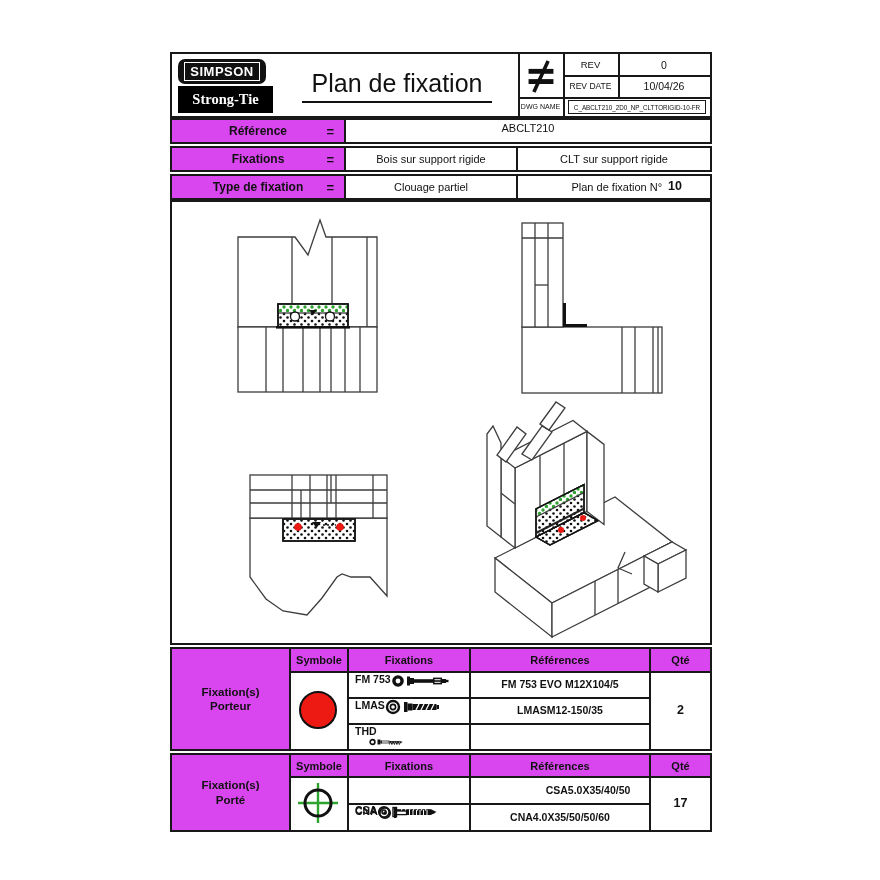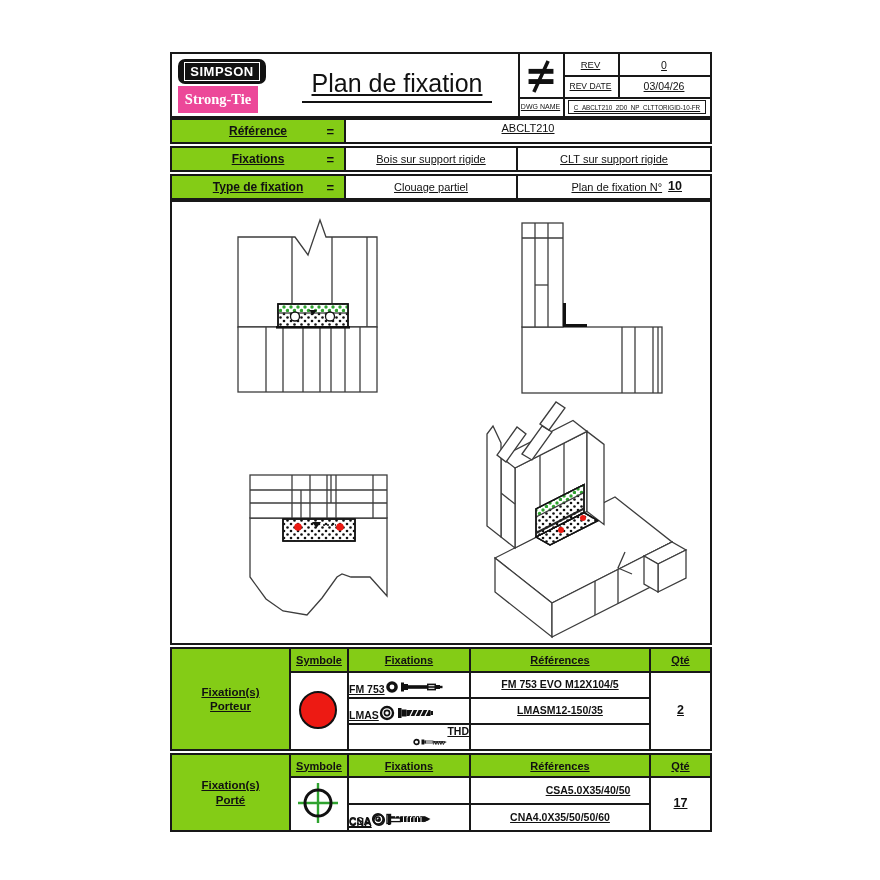--- a/index.html
+++ b/index.html
@@ -1,63 +1,63 @@
 <!DOCTYPE html>
 <html><head>
 <meta charset="utf-8">
 <style>
   html,body{margin:0;padding:0;background:#fff;}
   .screen{position:relative;width:880px;height:880px;background:#fff;font-family:"Liberation Sans",sans-serif;color:#111;overflow:hidden;}
   .abs{position:absolute;}
   .box{position:absolute;border:2px solid #181818;box-sizing:border-box;}
-  .cell{position:absolute;display:flex;align-items:center;justify-content:center;text-align:center;box-sizing:border-box;text-decoration:underline;}
-  .gray{background:#84cc16;}
+  .cell{position:absolute;display:flex;align-items:center;justify-content:center;text-align:center;box-sizing:border-box;}
+  .gray{background:#d946ef;}
   .vline{position:absolute;width:2px;background:#181818;}
   .hline{position:absolute;height:2px;background:#181818;}
   .b{font-weight:bold;}
   .logo-simpson{background:#111;display:flex;align-items:center;justify-content:center;}
   .logo-simpson .inner{border:1.5px solid #fff;padding:1px 5px;color:#fff;font-weight:bold;font-size:13px;letter-spacing:.5px;}
   .logo-st{display:flex;align-items:center;justify-content:center;color:#fff;font-family:"Liberation Serif",serif;font-weight:bold;font-size:14.5px;}
   .title{font-size:25px;border-bottom:2.5px solid #111;padding:0 10px 3px 10px;white-space:nowrap;}
-  .fixrow{display:flex;align-items:flex-end;justify-content:flex-start;}
+  .fixrow{display:flex;align-items:flex-start;padding-left:6px;justify-content:flex-start;}
   .fixrow .nm{font-size:10.5px;font-weight:bold;white-space:nowrap;}
   .refcell{font-size:10.5px;font-weight:bold;}
   svg{display:block;}
 </style>
 </head>
 <body>
 
 <div class="screen">
 
   <div class="box" style="left:170px;top:52px;width:542px;height:66px;">
     <div class="abs logo-simpson" style="left:6px;top:5px;width:88px;height:25px;border-radius:7px;">
       <div class="inner">SIMPSON</div>
     </div>
-    <div class="abs logo-st" style="left:6px;top:32px;width:80px;height:27px;background:#ec4899;">
+    <div class="abs logo-st" style="left:6px;top:32px;width:95px;height:27px;background:#000000;">
       <span>Strong-Tie</span>
     </div>
     <div class="cell" style="left:110px;top:12px;width:230px;height:40px;">
       <span class="title">Plan de fixation</span>
     </div>
     <div class="vline" style="left:346px;top:0;height:62px;"></div>
     <div class="vline" style="left:391px;top:0;height:62px;"></div>
     <div class="vline" style="left:446px;top:0;height:43px;"></div>
     <div class="hline" style="left:391px;top:21px;width:147px;"></div>
     <div class="hline" style="left:346px;top:43px;width:192px;"></div>
     <div class="cell" style="left:346px;top:0;width:45px;height:43px;">
       <svg width="32" height="36" viewBox="0 0 36 40">
         <rect x="4" y="12" width="28" height="5.5" fill="#111"></rect>
         <rect x="4" y="23.5" width="28" height="5.5" fill="#111"></rect>
         <line x1="26" y1="3" x2="10" y2="38" stroke="#111" stroke-width="4"></line>
       </svg>
     </div>
     <div class="cell" style="left:391px;top:0;width:55px;height:21px;font-size:9.5px;">REV</div>
     <div class="cell" style="left:446px;top:0;width:92px;height:21px;font-size:10.5px;">0</div>
     <div class="cell" style="left:391px;top:21px;width:55px;height:22px;font-size:8.5px;">REV DATE</div>
-    <div class="cell" style="left:446px;top:21px;width:92px;height:22px;font-size:10.5px;">03/04/26</div>
+    <div class="cell" style="left:446px;top:21px;width:92px;height:22px;font-size:10.5px;">10/04/26</div>
     <div class="cell" style="left:346px;top:43px;width:45px;height:19px;font-size:7px;">DWG NAME</div>
     <div class="cell" style="left:396px;top:46px;width:138px;height:14px;border:1.5px solid #181818;font-size:6.3px;white-space:nowrap;overflow:hidden;">C_ABCLT210_2D0_NP_CLTTORIGID-10-FR</div>
   </div>
 
   <div class="box" style="left:170px;top:118px;width:542px;height:26px;">
     <div class="cell gray" style="left:0;top:0;width:172px;height:22px;">
       <span class="b" style="font-size:12px;">Référence</span>
       <span class="b abs" style="right:10px;font-size:13px;">=</span>
     </div>
     <div class="vline" style="left:172px;top:0;height:22px;"></div>

